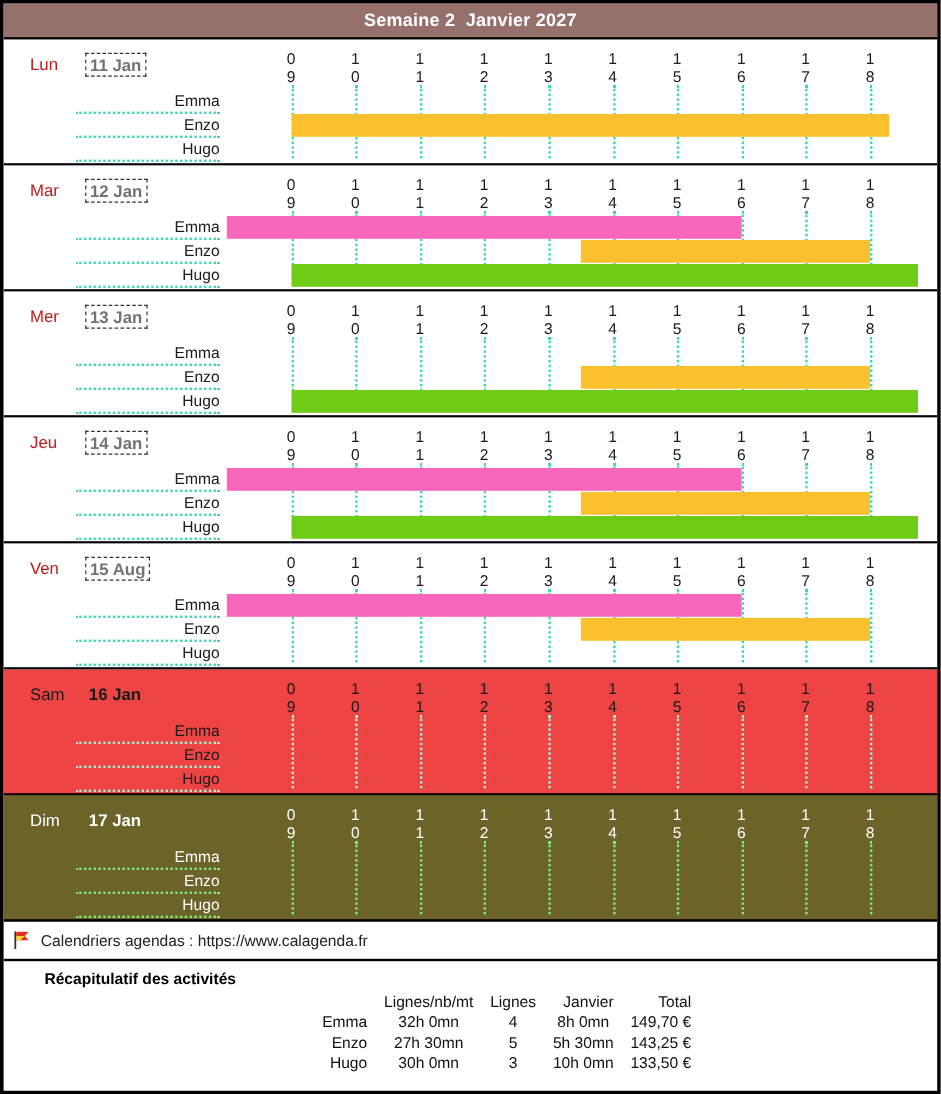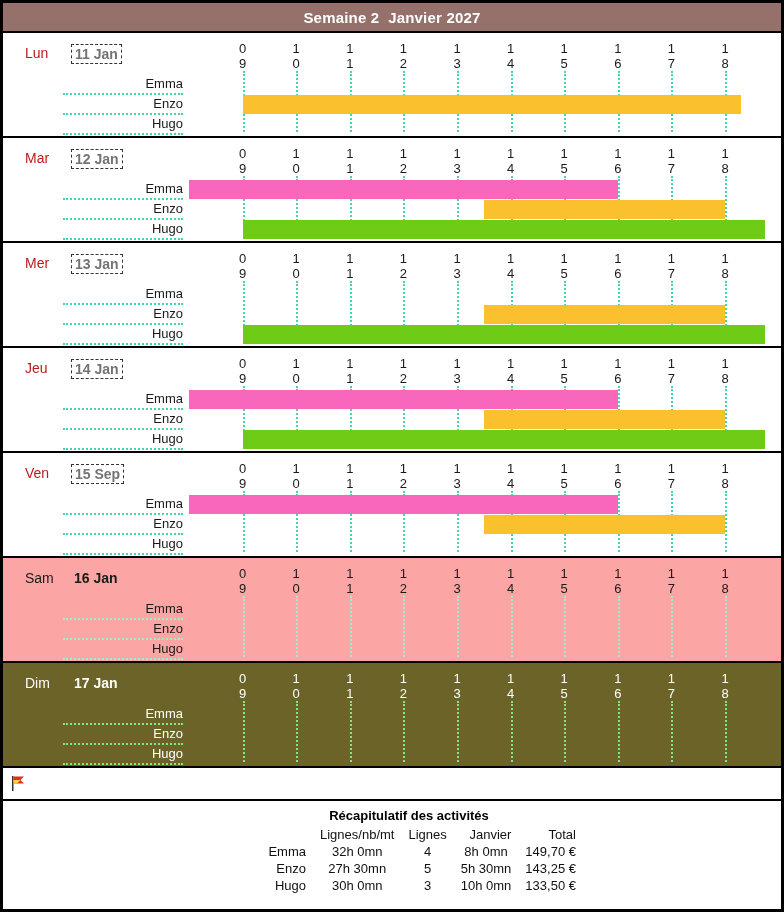--- a/index.html
+++ b/index.html
@@ -35,21 +35,21 @@
 
   
   .day{
     position:relative;
     height:105px;
     border-bottom:2px solid #000;
     box-sizing:border-box;
     background:#ffffff;
     overflow:hidden;
   }
-  .day.sat{background:#fca5a5;border-bottom:2px solid #000;}
+  .day.sat{background:#ef4444;border-bottom:2px solid #000;}
   .day.sun{background:#6b6328;}
   .day.sun .dow,.day.sun .date,.day.sun .pname,.day.sun .hr{color:#ffffff;}
   .day.sat .hr,.day.sat .dow,.day.sat .date,.day.sat .pname{color:#1a1a1a;}
 
   .dow{
     position:absolute;left:22px;top:12px;
     font-size:14px;color:#b91c1c;
   }
   .date{
     position:absolute;left:68px;top:11px;
@@ -131,21 +131,20 @@
   }
   .footer .ftxt{
     font-size:13px;color:#222;
   }
 
   
   .summary{
     padding-top:7px;
   }
   .sumtitle{
-    text-align:center;
     font-size:13px;font-weight:bold;color:#000;
     margin-left:34px;
   }
   table.sum{
     margin:3px auto 0 auto;
     margin-left:224px;
     border-collapse:collapse;
     font-size:13px;color:#111;
   }
   table.sum th{
@@ -428,21 +427,21 @@
           <div class="pname"><span>Enzo</span><span class="u"></span></div>
           <div class="bar" style="left: 480.8px; width: 241.2px; background: rgb(251, 192, 45);"></div>
         </div>
         <div class="prow r2">
           <div class="pname"><span>Hugo</span><span class="u"></span></div>
           <div class="bar" style="left: 239.6px; width: 522.6px; background: rgb(111, 204, 22);"></div>
         </div>
       </div>
       <div class="day">
         <div class="dow">Ven</div>
-        <div class="date today">15 Sep</div>
+        <div class="date today">15 Aug</div>
         <div class="gl" style="left: 239.6px;"></div>
         <div class="hr" style="left: 239.6px;">
           <span>0</span>
           <span>9</span>
         </div>
         <div class="gl" style="left: 293.2px;"></div>
         <div class="hr" style="left: 293.2px;">
           <span>1</span>
           <span>0</span>
         </div>
@@ -627,20 +626,21 @@
     </div>
 
   <div class="footer">
     <div class="flag">
       <svg width="14" height="15" viewBox="0 0 14 15">
         <rect x="1" y="0" width="1.5" height="15" fill="#333"></rect>
         <path d="M2.5 0.5 H13 L9.5 4 L13 7.5 H2.5 Z" fill="#e03020"></path>
         <path d="M2.5 4 H9.5 L6 7.5 H2.5 Z" fill="#f5d33a"></path>
       </svg>
     </div>
+    <div class="ftxt">Calendriers agendas : https://www.calagenda.fr</div>
   </div>
 
   <div class="summary">
     <div class="sumtitle">Récapitulatif des activités</div>
     <table class="sum">
       <thead>
         <tr>
           <th class="nm"></th>
           <th>Lignes/nb/mt</th>
           <th>Lignes</th>

